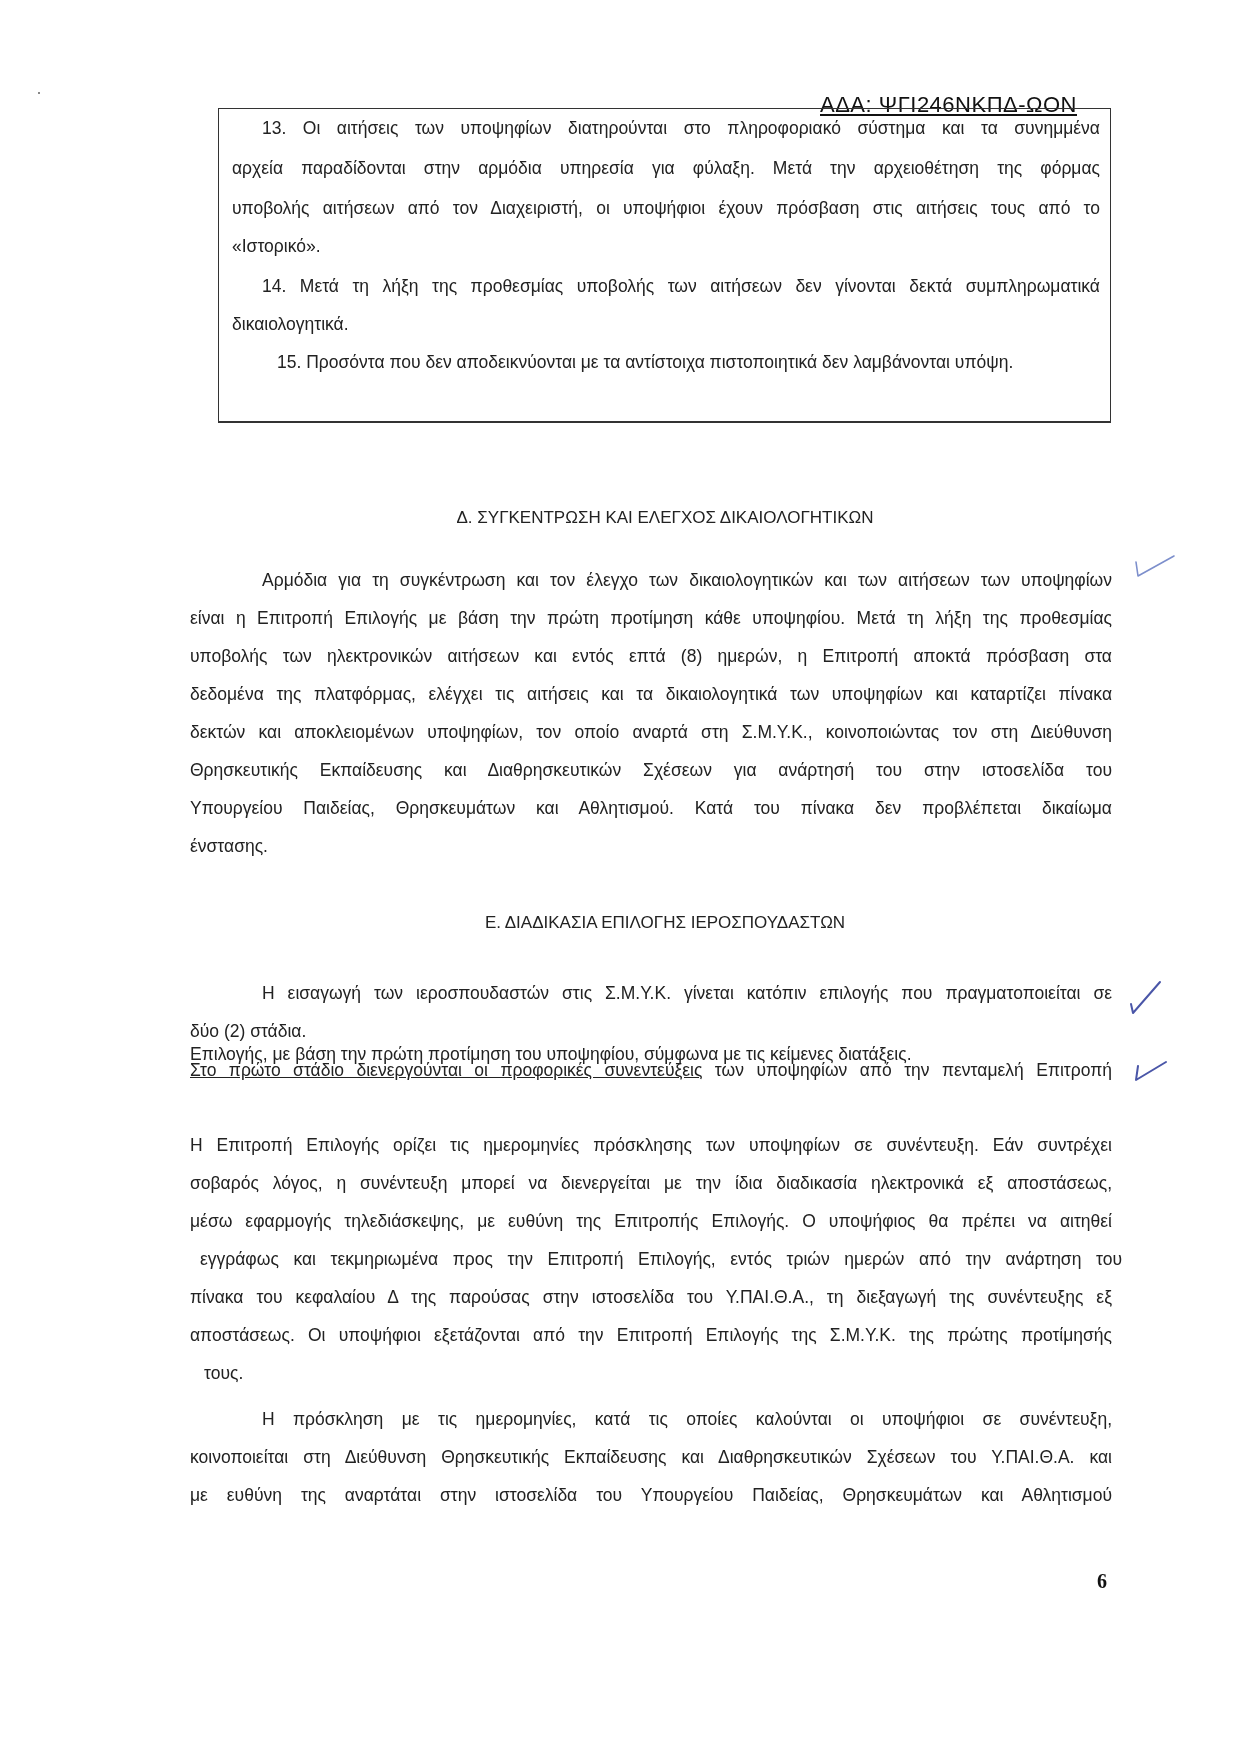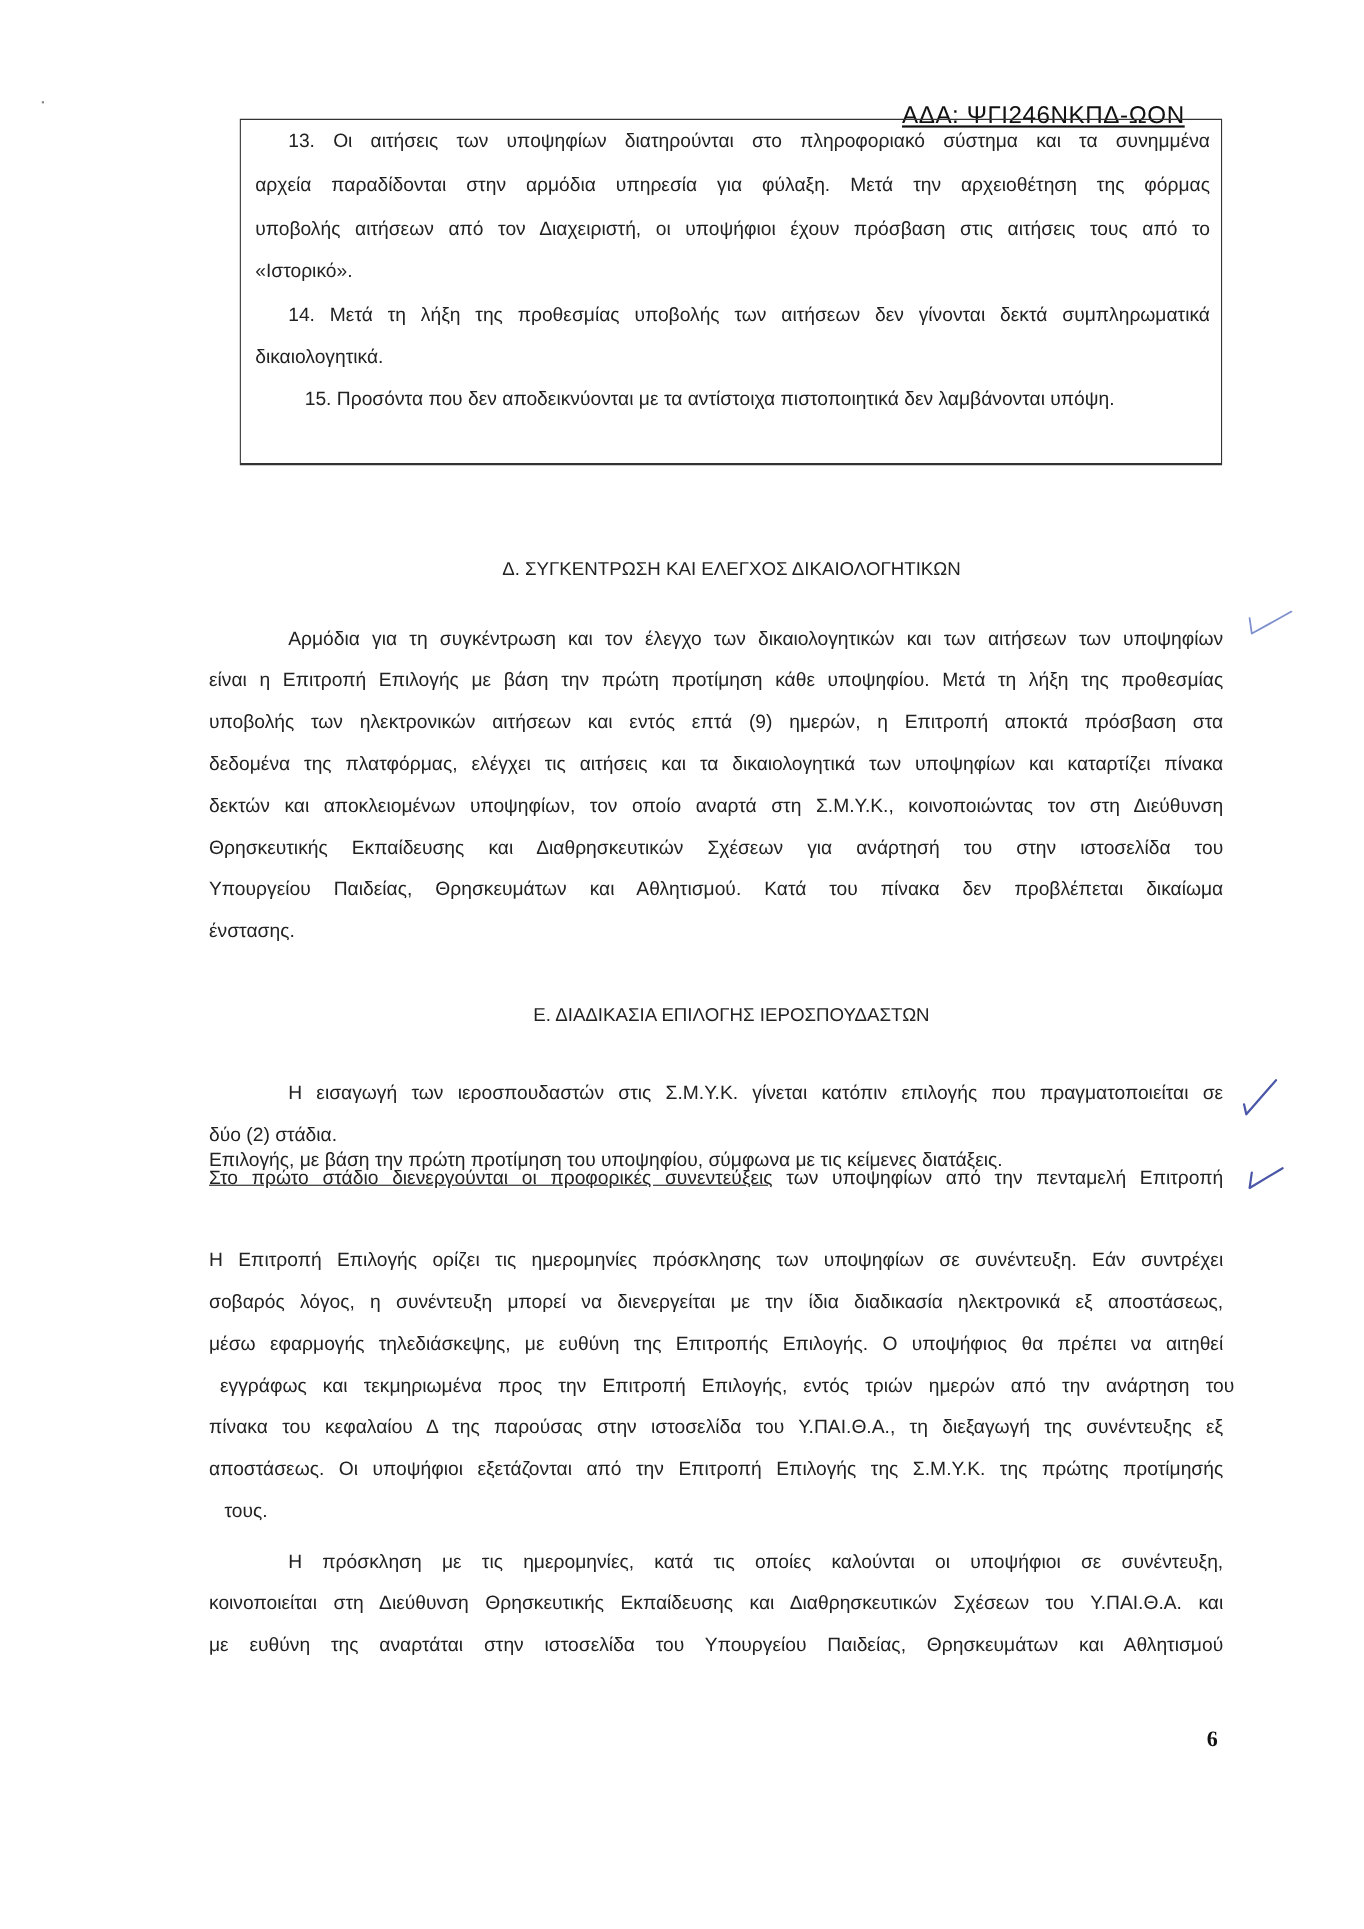--- a/index.html
+++ b/index.html
@@ -31,21 +31,21 @@
 <div class="line just" style="left:232px;top:158px;width:868px;">αρχεία παραδίδονται στην αρμόδια υπηρεσία για φύλαξη. Μετά την αρχειοθέτηση της φόρμας</div>
 <div class="line just" style="left:232px;top:198px;width:868px;">υποβολής αιτήσεων από τον Διαχειριστή, οι υποψήφιοι έχουν πρόσβαση στις αιτήσεις τους από το</div>
 <div class="line" style="left:232px;top:236px;">«Ιστορικό».</div>
 <div class="line just" style="left:262px;top:276px;width:838px;">14. Μετά τη λήξη της προθεσμίας υποβολής των αιτήσεων δεν γίνονται δεκτά συμπληρωματικά</div>
 <div class="line" style="left:232px;top:314px;text-align:center;">δικαιολογητικά.</div>
 <div class="line" style="left:262px;top:352px;margin-left:15px;">15. Προσόντα που δεν αποδεικνύονται με τα αντίστοιχα πιστοποιητικά δεν λαμβάνονται υπόψη.</div>
 
 <div class="heading" style="top:508px;left:200px;right:110px;">Δ. ΣΥΓΚΕΝΤΡΩΣΗ ΚΑΙ ΕΛΕΓΧΟΣ ΔΙΚΑΙΟΛΟΓΗΤΙΚΩΝ</div>
 <div class="line just" style="left:262px;top:570px;width:850px;">Αρμόδια για τη συγκέντρωση και τον έλεγχο των δικαιολογητικών και των αιτήσεων των υποψηφίων</div>
 <div class="line just" style="left:190px;top:608px;width:922px;">είναι η Επιτροπή Επιλογής με βάση την πρώτη προτίμηση κάθε υποψηφίου. Μετά τη λήξη της προθεσμίας</div>
-<div class="line just" style="left:190px;top:646px;width:922px;">υποβολής των ηλεκτρονικών αιτήσεων και εντός επτά (9) ημερών, η Επιτροπή αποκτά πρόσβαση στα</div>
+<div class="line just" style="left:190px;top:646px;width:922px;">υποβολής των ηλεκτρονικών αιτήσεων και εντός επτά (8) ημερών, η Επιτροπή αποκτά πρόσβαση στα</div>
 <div class="line just" style="left:190px;top:684px;width:922px;">δεδομένα της πλατφόρμας, ελέγχει τις αιτήσεις και τα δικαιολογητικά των υποψηφίων και καταρτίζει πίνακα</div>
 <div class="line just" style="left:190px;top:722px;width:922px;">δεκτών και αποκλειομένων υποψηφίων, τον οποίο αναρτά στη Σ.Μ.Υ.Κ., κοινοποιώντας τον στη Διεύθυνση</div>
 <div class="line just" style="left:190px;top:760px;width:922px;">Θρησκευτικής Εκπαίδευσης και Διαθρησκευτικών Σχέσεων για ανάρτησή του στην ιστοσελίδα του</div>
 <div class="line just" style="left:190px;top:798px;width:922px;">Υπουργείου Παιδείας, Θρησκευμάτων και Αθλητισμού. Κατά του πίνακα δεν προβλέπεται δικαίωμα</div>
 <div class="line" style="left:190px;top:836px;">ένστασης.</div>
 
 <div class="heading" style="top:913px;left:200px;right:110px;">Ε. ΔΙΑΔΙΚΑΣΙΑ ΕΠΙΛΟΓΗΣ ΙΕΡΟΣΠΟΥΔΑΣΤΩΝ</div>
 <div class="line just" style="left:262px;top:983px;width:850px;">Η εισαγωγή των ιεροσπουδαστών στις Σ.Μ.Υ.Κ. γίνεται κατόπιν επιλογής που πραγματοποιείται σε</div>
 <div class="line" style="left:190px;top:1021px;">δύο (2) στάδια.</div>
 

